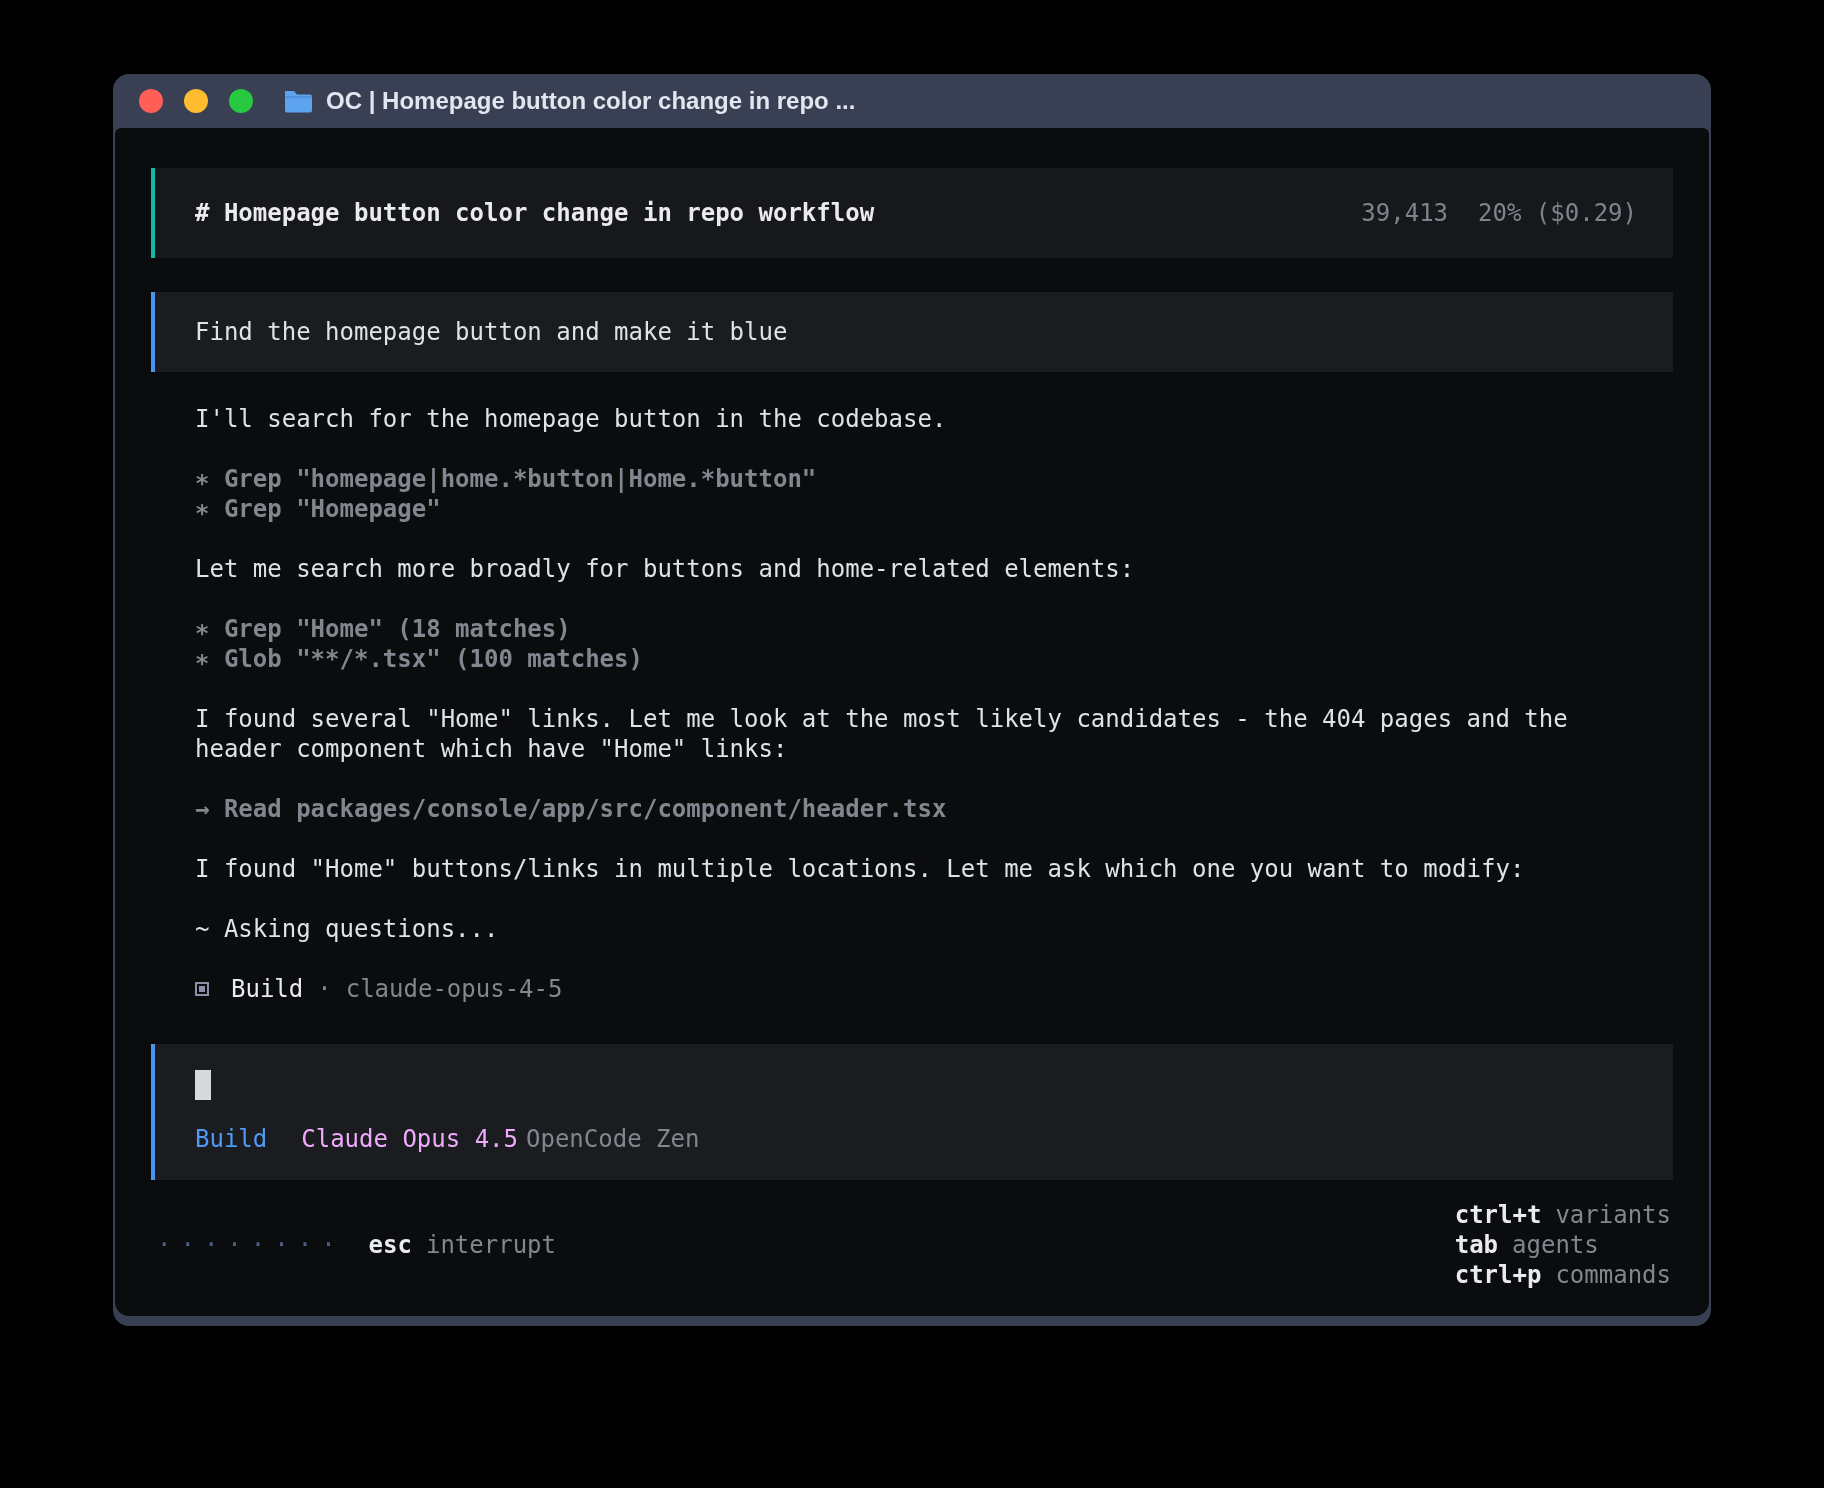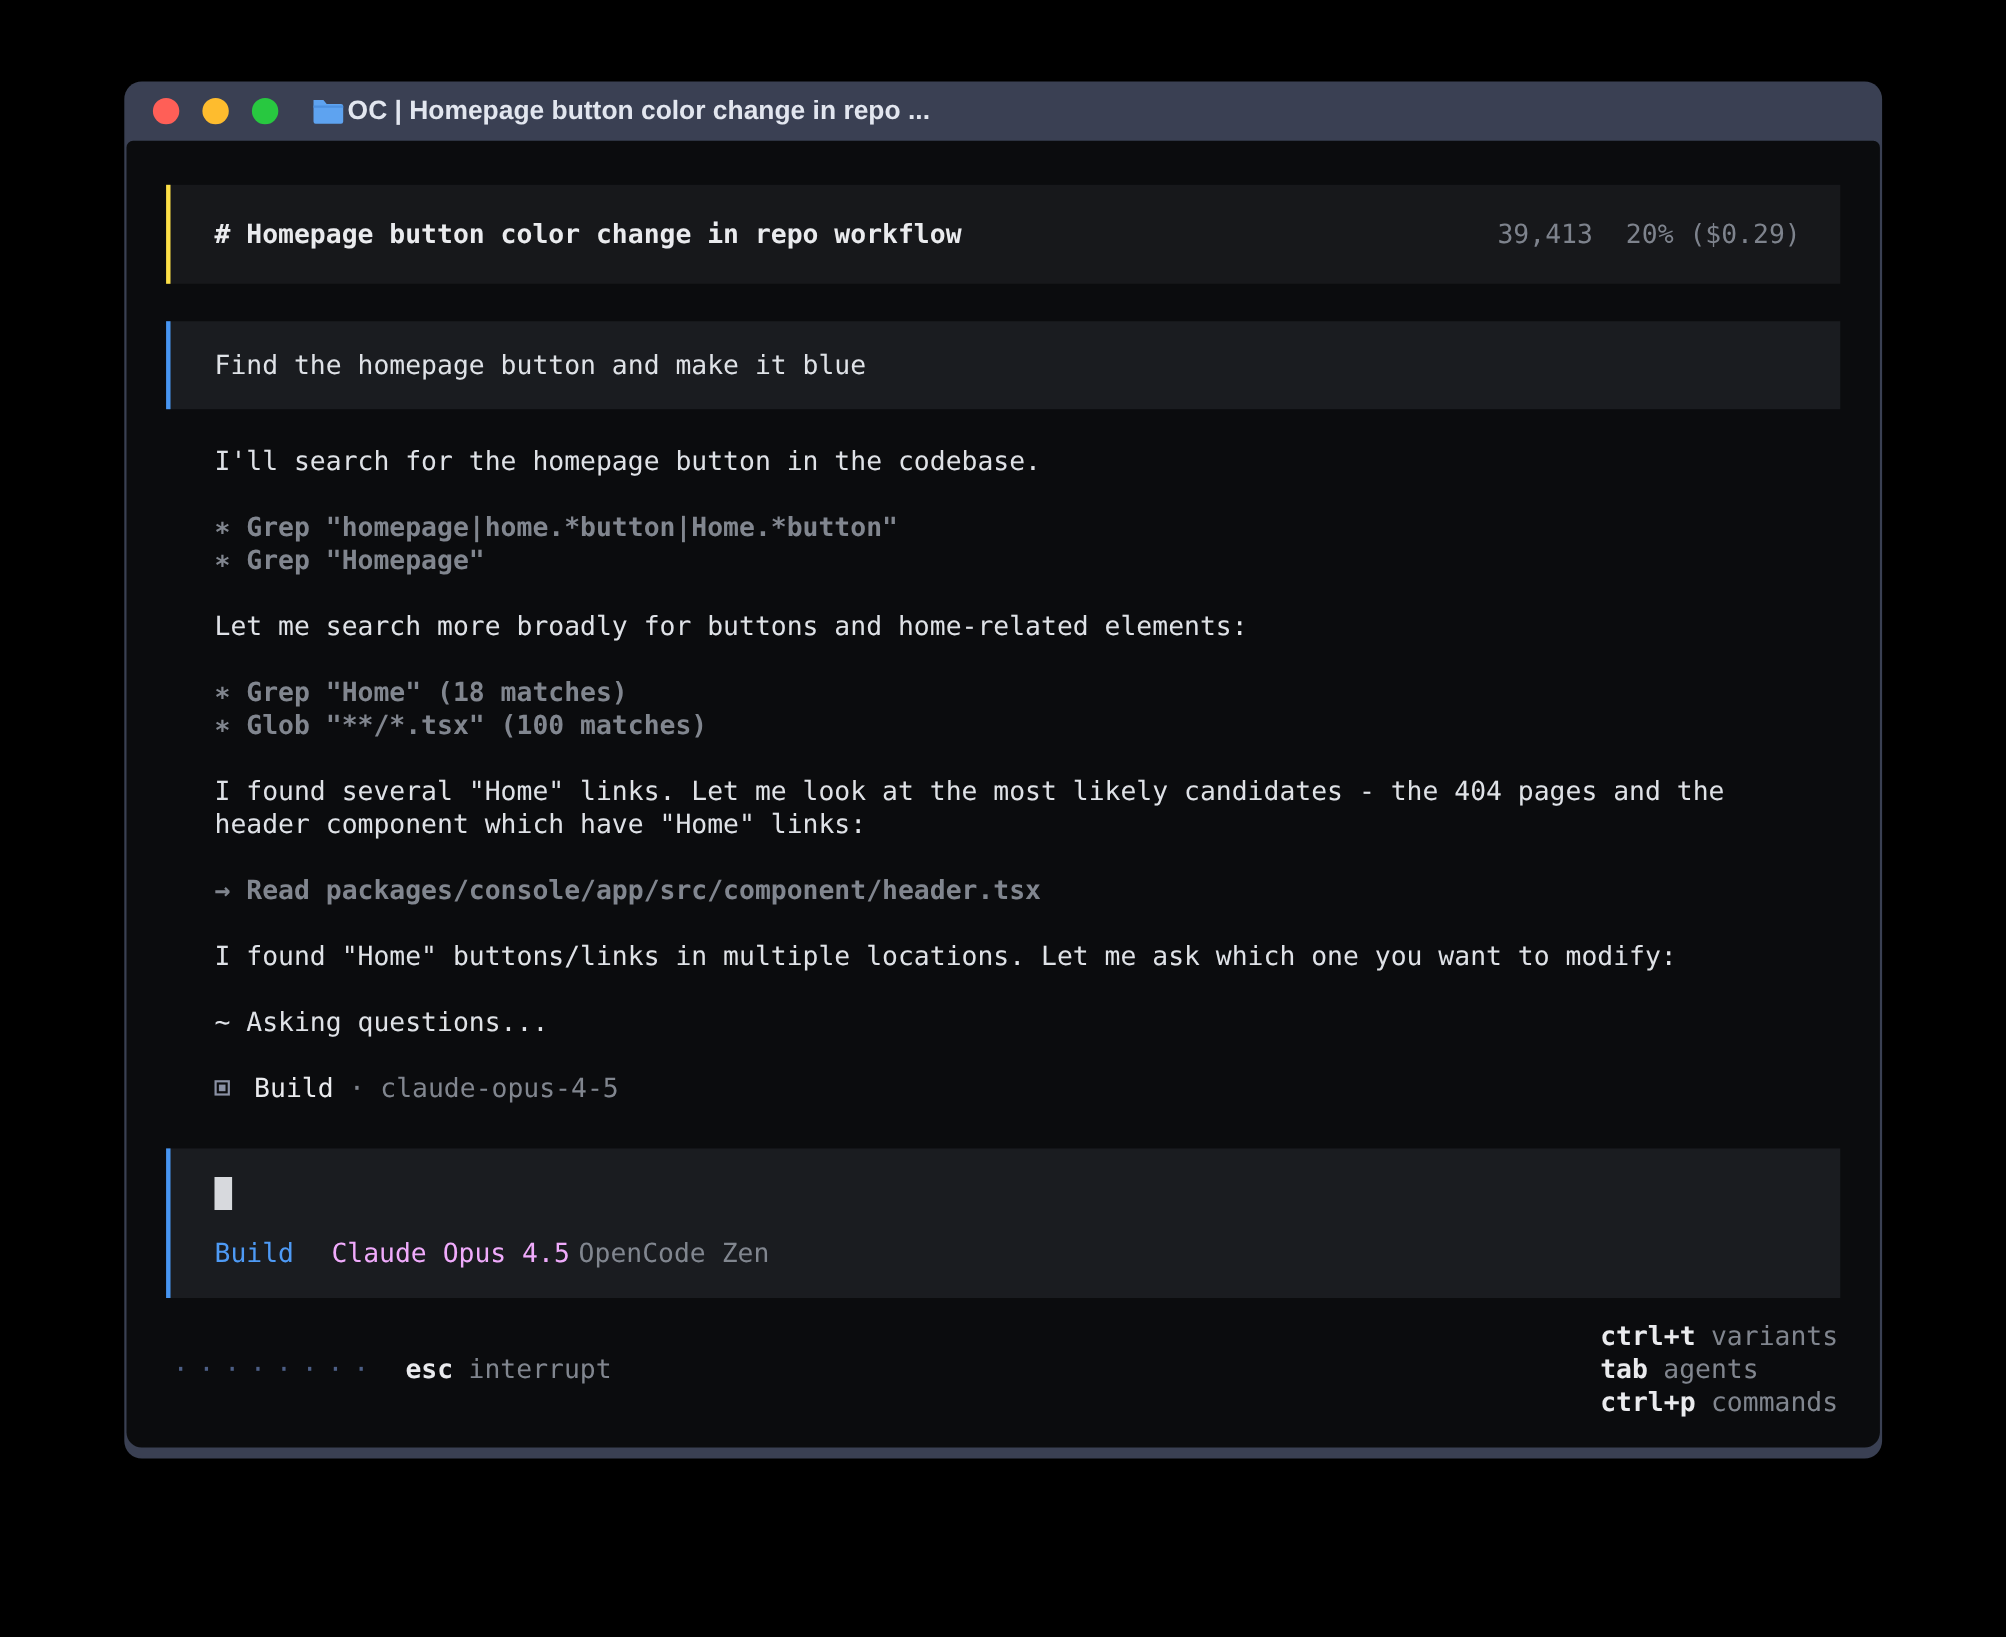--- a/index.html
+++ b/index.html
@@ -12,34 +12,34 @@
     display:flex; flex-direction:column;
   }
 
   .titlebar {
     flex:0 0 54px; display:flex; align-items:center; padding:0 26px;
   }
   .lights { display:flex; gap:21px; align-items:center; margin-right:30px; }
   .light { width:24px; height:24px; border-radius:50%; }
   .light.red{ background:#ff5f57; } .light.yellow{ background:#febc2e; } .light.green{ background:#28c840; }
   .titlebar-title {
-    display:flex; align-items:center; gap:3px;
+    display:flex; align-items:center; gap:13px;
     color:#e2e6ef; font:700 24px "Liberation Sans", sans-serif;
     white-space:nowrap; overflow:hidden;
   }
   .folder-icon { display:flex; align-items:center; }
 
   .terminal {
     flex:1; margin:0 2px 10px; background:#0b0c0e; border-radius:6px 6px 14px 14px;
     padding:40px 36px 0; display:flex; flex-direction:column; overflow:hidden;
     font-family:"DejaVu Sans Mono", monospace; font-size:24px; line-height:30px; color:#dfe2e7;
   }
 
   .session-header {
-    flex:0 0 90px; background:#17181b; border-left:4px solid #fde047;
+    flex:0 0 90px; background:#17181b; border-left:4px solid #14b8a6;
     display:flex; align-items:center; justify-content:space-between; padding:0 36px 0 40px;
   }
   .session-title { font-weight:700; color:#eaebee; }
   .session-stats { color:#7e838d; display:flex; gap:30px; }
 
   .user-message {
     margin-top:34px; flex:0 0 80px; background:#1a1c20; border-left:4px solid #4795f2;
     display:flex; align-items:center; padding:0 40px;
   }
 

